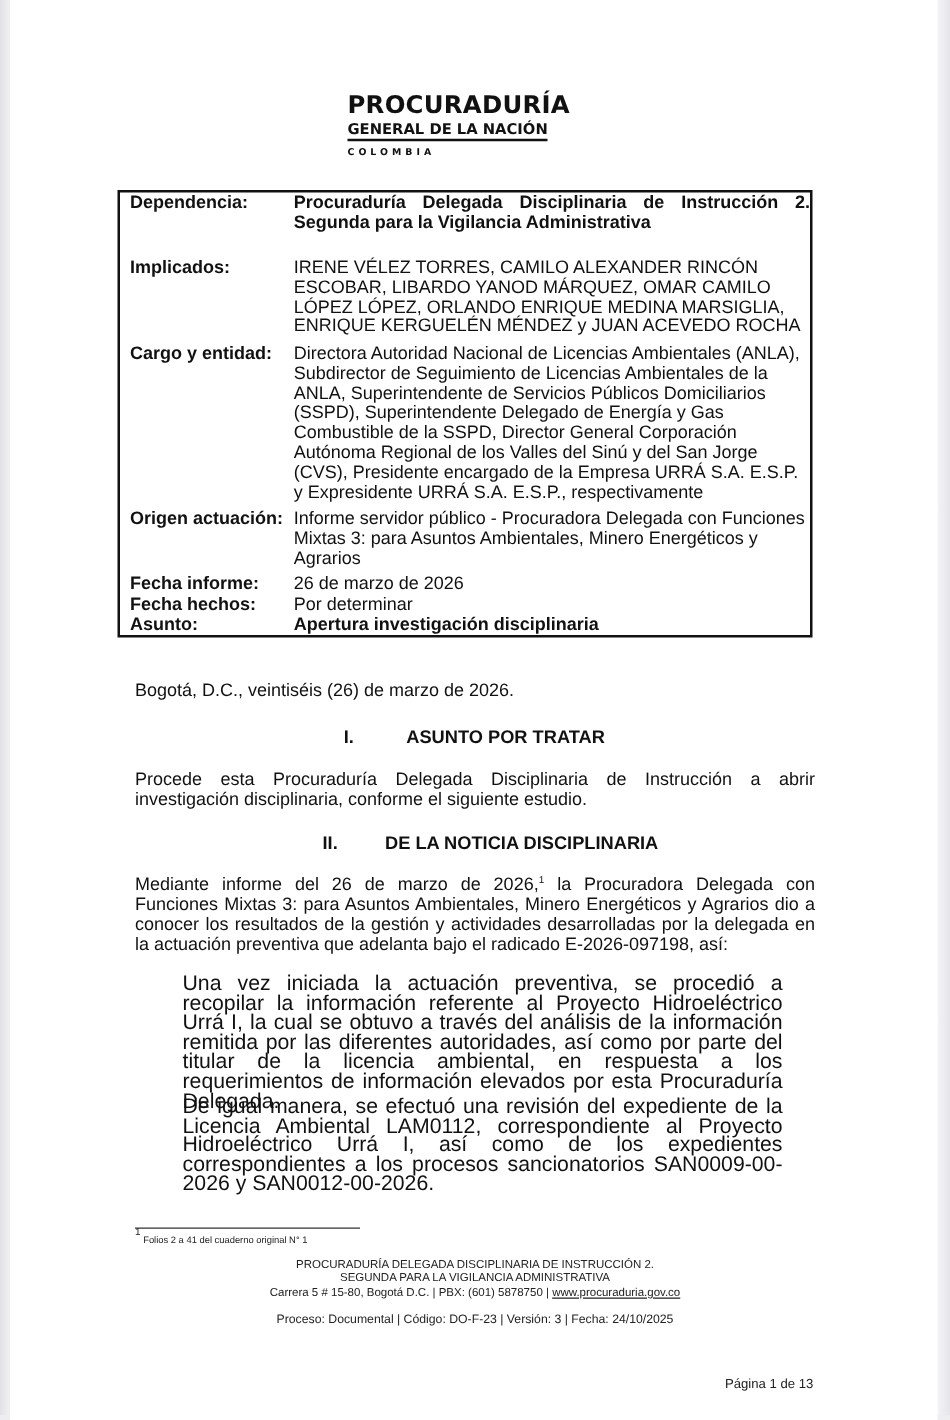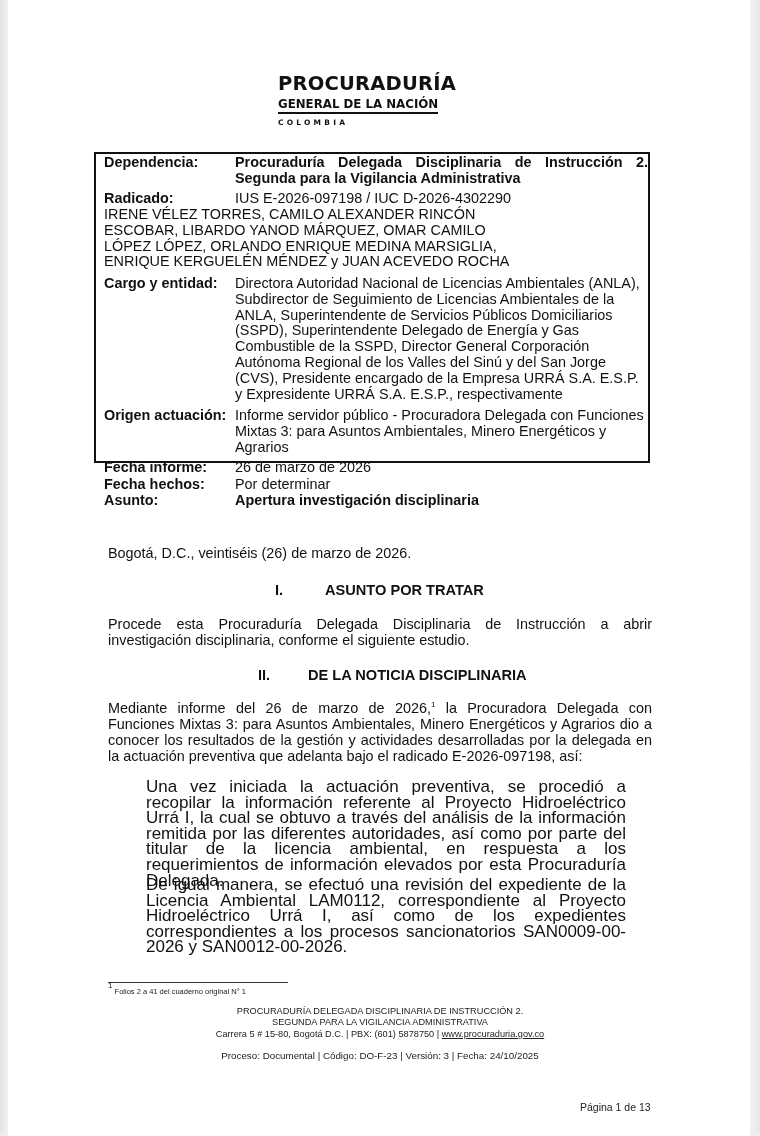--- a/index.html
+++ b/index.html
@@ -15,21 +15,21 @@
 
   .page { position: absolute; left: 8px; top: 0; width: 742px; height: 1136px; background: #fff; }
 
   
   .logo { position: absolute; left: 278px; top: 74px; width: 200px; text-align: left; }
   .logo-main { font-family: "DejaVu Sans", sans-serif; font-weight: 900; font-size: 19.5px; letter-spacing: 0.2px; line-height: 20px; color: #111; }
   .logo-sub { font-family: "DejaVu Sans", sans-serif; font-weight: 700; font-size: 11.8px; line-height: 13px; color: #111; display: inline-block; border-bottom: 2.5px solid #111; padding-bottom: 1px; }
   .logo-country { font-family: "DejaVu Sans", sans-serif; font-weight: 700; font-size: 7.5px; letter-spacing: 3.2px; margin-top: 4px; color: #111; }
 
   
-  .info-box { position: absolute; left: 94px; top: 152px; width: 556px; height: 311px; border: 2.5px solid #111; box-sizing: border-box; }
+  .info-box { position: absolute; left: 94px; top: 152px; width: 556px; height: 358px; border: 2.5px solid #111; box-sizing: border-box; }
   .info-row { position: absolute; left: 8px; display: flex; font-size: 14.4px; line-height: 15.8px; }
   .info-label { width: 131px; font-weight: bold; flex: none; }
   .info-value { width: 413px; text-align: justify; text-align-last: left; }
   .info-value.bold { font-weight: bold; }
   .info-value.j-last { text-align-last: justify; }
 
   
   .txt { position: absolute; font-size: 14.4px; line-height: 16px; color: #111; }
   .para { left: 108px; width: 544px; text-align: justify; }
   .heading { font-weight: bold; font-size: 14.6px; }
@@ -59,27 +59,22 @@
 </div>
 
 <div class="info-box">
   <div class="info-row" style="top:1px">
     <div class="info-label">Dependencia:</div>
     <div class="info-value bold">
       <div class="info-value bold j-last" style="width:413px">Procuraduría Delegada Disciplinaria de Instrucción 2.</div>
       <div>Segunda para la Vigilancia Administrativa</div>
     </div>
   </div>
-  <div class="info-row" style="top:37px">
-    <div class="info-label">Radicado:</div>
-    <div class="info-value">
-      <div>IUS E-2026-097198 / IUC D-2026-4302290</div>
-    </div>
-  </div>
   <div class="info-row" style="top:53px">
+    <div class="info-label">Implicados:</div>
     <div class="info-value">
       <div class="j-last" style="text-align:justify">IRENE VÉLEZ TORRES, CAMILO ALEXANDER RINCÓN</div>
       <div class="j-last" style="text-align:justify">ESCOBAR, LIBARDO YANOD MÁRQUEZ, OMAR CAMILO</div>
       <div class="j-last" style="text-align:justify">LÓPEZ LÓPEZ, ORLANDO ENRIQUE MEDINA MARSIGLIA,</div>
       <div class="j-last" style="text-align:justify">ENRIQUE KERGUELÉN MÉNDEZ y JUAN ACEVEDO ROCHA</div>
     </div>
   </div>
   <div class="info-row" style="top:122px">
     <div class="info-label">Cargo y entidad:</div>
     <div class="info-value">

